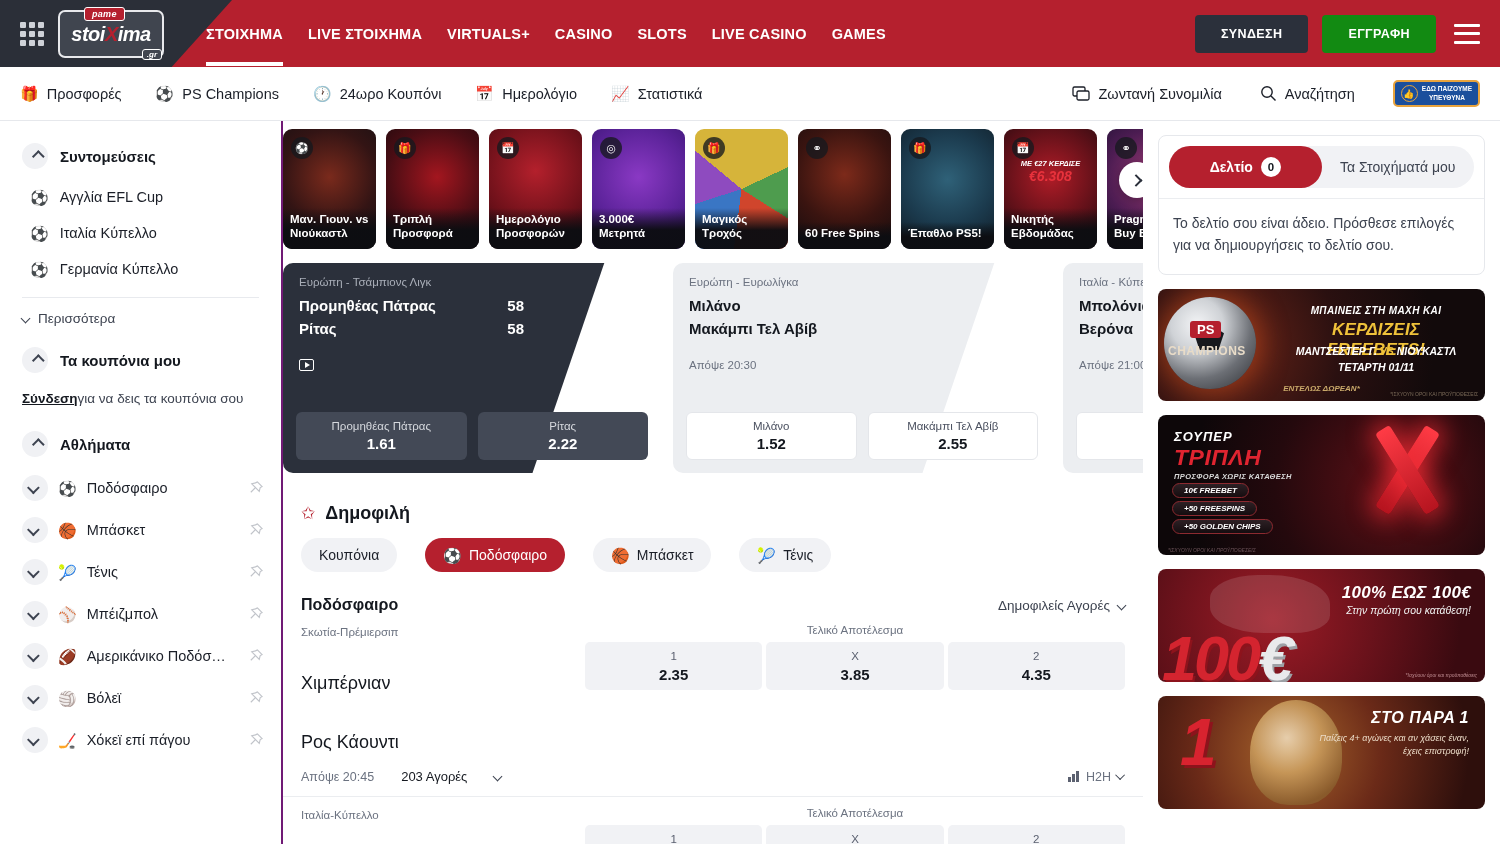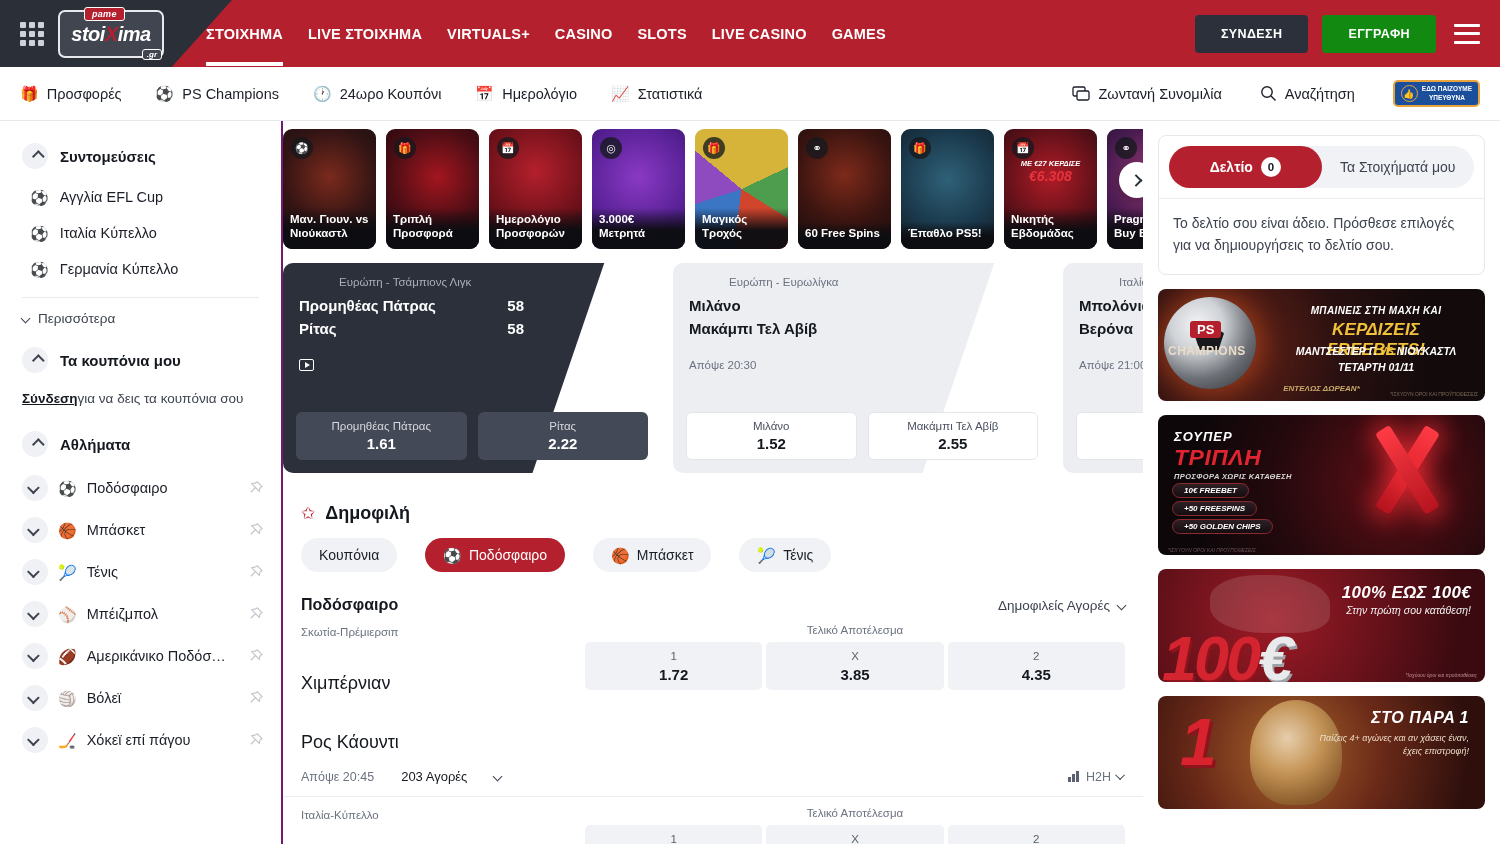--- a/index.html
+++ b/index.html
@@ -166,21 +166,21 @@
   .fcard.dark .slant {
     position: absolute; inset: 0; background: #2b303b;
     clip-path: polygon(0 0, 85% 0, 66% 100%, 0 100%);
   }
   .fcard.light { background: #fff; }
   .fcard.light .slant {
     position: absolute; inset: 0; background: #eceef1;
     clip-path: polygon(0 0, 85% 0, 66% 100%, 0 100%);
   }
   .fc-inner { position: relative; z-index: 2; padding: 13px 16px 0 16px; }
-  .fc-league { font-size: 11.5px; margin-bottom: 9px; margin-left: 40px; }
+  .fc-league { font-size: 11.5px; margin-bottom: 9px; }
   .fcard.dark .fc-league { color: #a9aeb8; }
   .fcard.light .fc-league { color: #6b7280; }
   .fc-teamline { display: flex; align-items: center; justify-content: space-between;
     font-size: 15px; font-weight: bold; margin-bottom: 6px; max-width: 225px; }
   .fcard.dark .fc-teamline { color: #fff; }
   .fcard.light .fc-teamline { color: #14181f; }
   .fc-time { font-size: 11.5px; color: #6b7280; margin-top: 22px; }
   .fc-tv { margin-top: 22px; width: 15px; height: 12px; border: 1.6px solid #fff;
     border-radius: 2px; display: flex; align-items: center; justify-content: center; }
   .fc-tv:after { content: ""; border-left: 5px solid #fff; border-top: 3.5px solid transparent;
@@ -764,21 +764,21 @@
         <div class="m-left">
           <div class="m-league">Σκωτία-Πρέμιερσιπ</div>
           <div class="m-team">Χιμπέρνιαν</div>
           <div class="m-team">Ρος Κάουντι</div>
         </div>
         <div class="m-right">
           <div class="m-markethdr">Τελικό Αποτέλεσμα</div>
           <div class="m-odds">
             <div class="m-odd">
               <span class="k">1</span>
-              <span class="v">1.72</span>
+              <span class="v">2.35</span>
             </div>
             <div class="m-odd">
               <span class="k">Χ</span>
               <span class="v">3.85</span>
             </div>
             <div class="m-odd">
               <span class="k">2</span>
               <span class="v">4.35</span>
             </div>
           </div>

